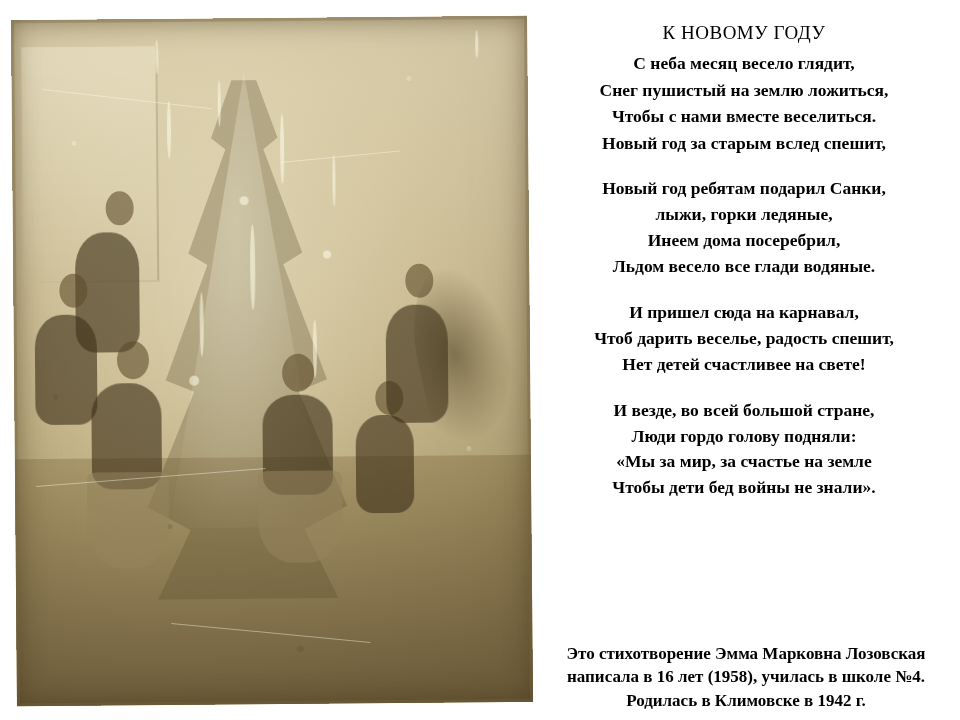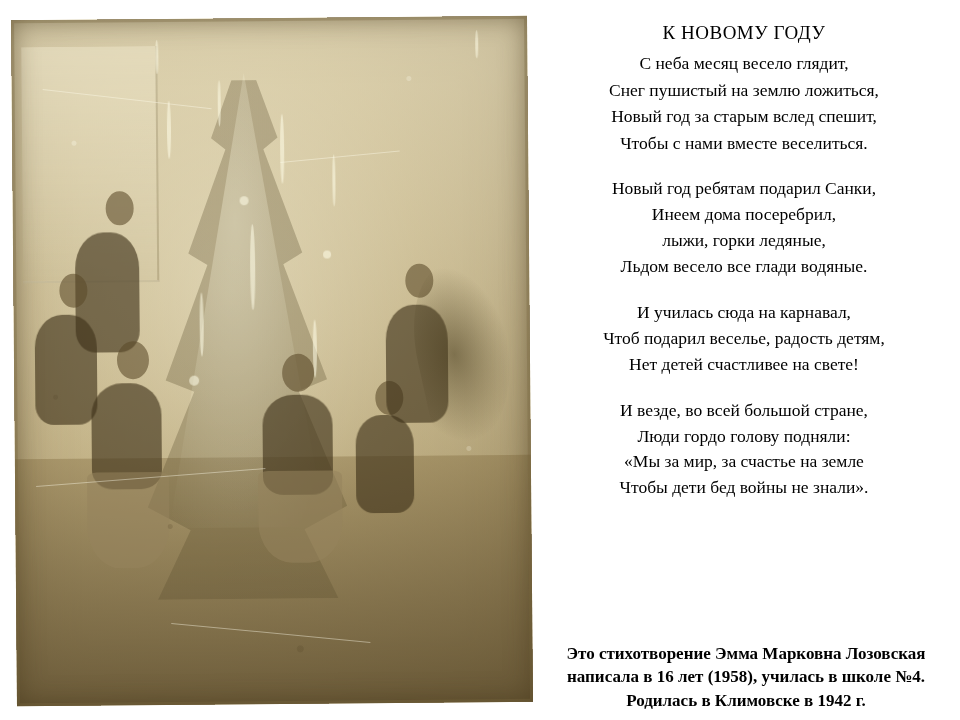--- a/index.html
+++ b/index.html
@@ -166,21 +166,21 @@
     margin-bottom: 6px;
   }
   .stanza {
     margin-bottom: 20px;
   }
   .stanza:last-child {
     margin-bottom: 12px;
   }
   .line {
     font-size: 17.5px;
-    font-weight: normal;
+    font-weight: bold;
     line-height: 1.48;
     white-space: nowrap;
   }
   .stanza.first .line {
     line-height: 1.52;
   }
 
   
   .caption {
     position: absolute;
@@ -251,34 +251,34 @@
     </div>
     <div class="photo-edge"></div>
   </div>
 
   <div class="poem">
     <div class="poem-title">К НОВОМУ ГОДУ</div>
 
     <div class="stanza first">
       <div class="line">С неба месяц весело глядит,</div>
       <div class="line">Снег пушистый на землю ложиться,</div>
+      <div class="line">Чтобы с нами вместе веселиться.</div>
       <div class="line">Новый год за старым вслед спешит,</div>
-      <div class="line">Чтобы с нами вместе веселиться.</div>
     </div>
 
     <div class="stanza">
       <div class="line">Новый год ребятам подарил Санки,</div>
+      <div class="line">лыжи, горки ледяные,</div>
       <div class="line">Инеем дома посеребрил,</div>
-      <div class="line">лыжи, горки ледяные,</div>
       <div class="line">Льдом весело все глади водяные.</div>
     </div>
 
     <div class="stanza">
-      <div class="line">И училась сюда на карнавал,</div>
-      <div class="line">Чтоб подарил веселье, радость детям,</div>
+      <div class="line">И пришел сюда на карнавал,</div>
+      <div class="line">Чтоб дарить веселье, радость спешит,</div>
       <div class="line">Нет детей счастливее на свете!</div>
     </div>
 
     <div class="stanza">
       <div class="line">И везде, во всей большой стране,</div>
       <div class="line">Люди гордо голову подняли:</div>
       <div class="line">«Мы за мир, за счастье на земле</div>
       <div class="line">Чтобы дети бед войны не знали».</div>
     </div>
   </div>

